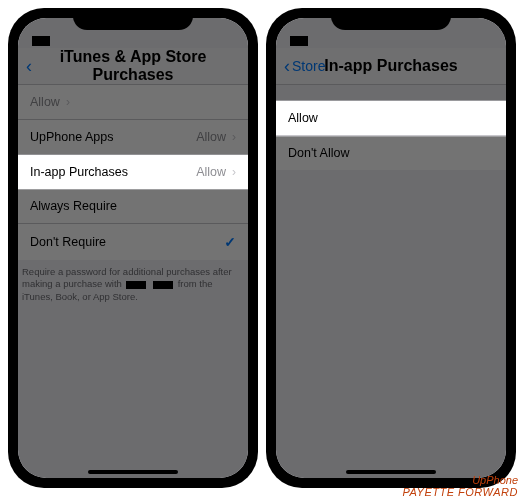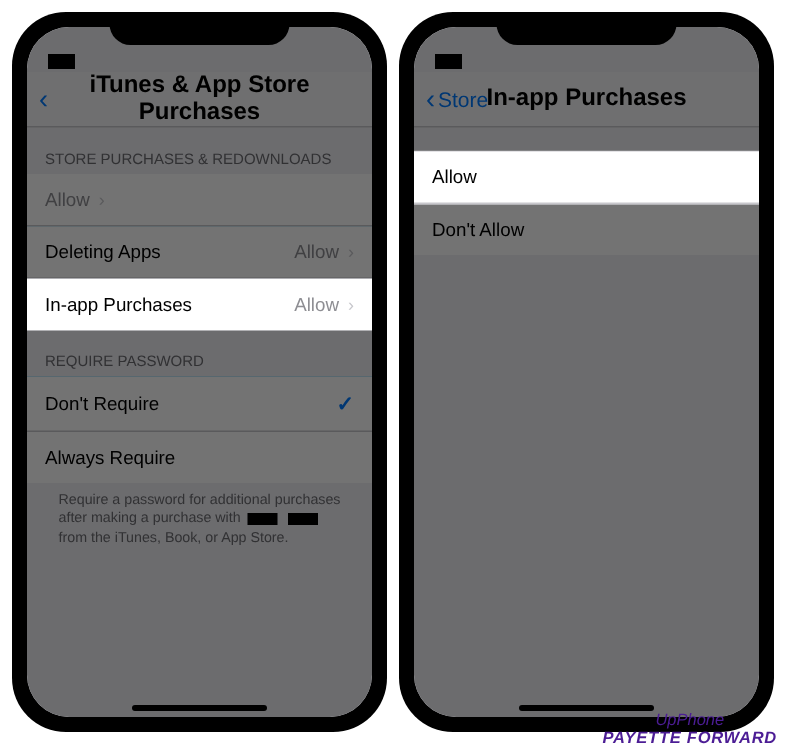--- a/index.html
+++ b/index.html
@@ -125,21 +125,21 @@
   font-size: 12px;
 }
 .checkmark {
   color: #007aff;
   font-size: 14px;
   font-weight: 600;
 }
 .footer-note {
   font-size: 9.5px;
   color: #6d6d72;
-  padding: 6px 21px;
+  padding: 6px 4px;
   line-height: 1.3;
 }
 .redact {
   display: inline-block;
   width: 20px;
   height: 8px;
   background: #000;
   vertical-align: middle;
   margin: 0 2px;
 }
@@ -162,80 +162,78 @@
 
 .callout {
   position: absolute;
   z-index: 40;
   pointer-events: none;
 }
 .watermark {
   position: absolute;
   right: 6px;
   bottom: 2px;
-  text-align: center;
+  text-align: right;
   font-style: italic;
-  color: #4c1d95;
+  color: #c2410c;
 }
 .watermark .line1 { font-size: 11px; font-weight: 500; }
-.watermark .line2 { font-size: 11px; font-weight: 700; letter-spacing: 0.5px; }
+.watermark .line2 { font-size: 11px; font-weight: 400; letter-spacing: 0.5px; }
 </style>
 </head>
 <body>
 
 <div class="phones">
 
   <div class="phone">
     <div class="notch"></div>
     <div class="screen dimmed">
       <div class="status-bar">
         <div class="status-block-left"></div>
       </div>
       <div class="navbar">
         <div class="nav-back">
           <span class="nav-back-chevron">‹</span>
         </div>
         <div class="nav-title">iTunes &amp; App Store Purchases</div>
       </div>
 
-      <div class="section-header">STORE PURCHASES &amp; REDOWNLOADS</div>
       <div class="list">
         <div class="row">
           <span class="row-right">
             <span>Allow</span>
             <span class="chevron">›</span>
           </span>
         </div>
         <div class="row">
-          <span>Deleting Apps</span>
+          <span>UpPhone Apps</span>
           <span class="row-right">
             <span>Allow</span>
             <span class="chevron">›</span>
           </span>
         </div>
         <div class="row highlight">
           <span>In-app Purchases</span>
           <span class="row-right">
             <span>Allow</span>
             <span class="chevron">›</span>
           </span>
         </div>
       </div>
 
-      <div class="section-header">REQUIRE PASSWORD</div>
       <div class="list">
-        <div class="row">
-          <span>Don't Require</span>
-          <span class="row-right">
-            <span class="checkmark">✓</span>
-          </span>
-        </div>
         <div class="row">
           <span>Always Require</span>
           <span class="row-right"></span>
+        </div>
+        <div class="row">
+          <span>Don't Require</span>
+          <span class="row-right">
+            <span class="checkmark">✓</span>
+          </span>
         </div>
       </div>
       <div class="footer-note">
         <span>Require a password for additional purchases after making a purchase with</span>
         <span class="redact"></span>
         <span class="redact"></span>
         <span>from the iTunes, Book, or App Store.</span>
       </div>
 
       <div class="home-indicator"></div>

